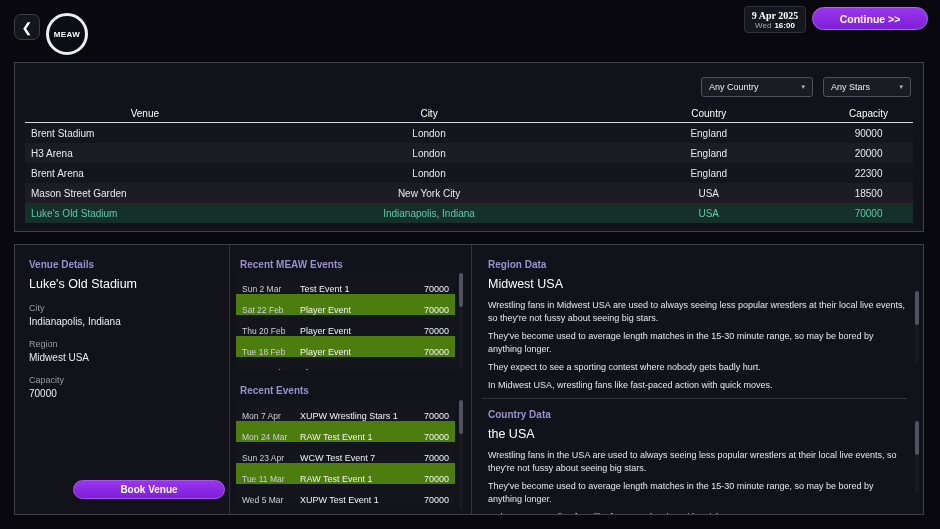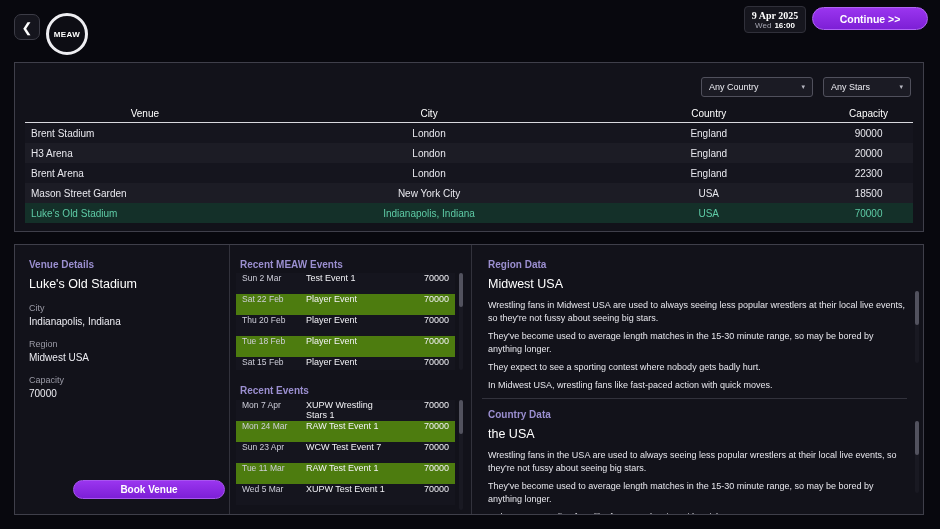--- a/index.html
+++ b/index.html
@@ -93,21 +93,21 @@
     border:1px solid #a855f0; color:#fff; font-size:10px; font-weight:700; cursor:pointer;
   }
 
   
   .col2 .section-label { position:absolute; left:10px; }
   .lbl-meaw { top:14px;text-align:right; }
   .lbl-recent { top:140px; }
   .elist { position:absolute; left:6px; right:16px; overflow:hidden; }
   .elist1 { top:28px; height:97px; }
   .elist2 { top:155px; height:116px; }
-  .e-row { display:flex; height:21px; align-items:flex-start; padding:0 6px; gap:18px; font-size:9px; cursor:pointer; }
+  .e-row { display:flex; height:21px; align-items:flex-end; padding:0 6px; gap:12px; font-size:9px; cursor:pointer; }
   .e-date { width:46px; font-size:8.5px; color:#cfcfda; }
   .e-name { flex:1; color:#f2f2f6; }
   .e-val { width:36px; text-align:right; color:#f2f2f6; }
   .e-row.even { background:#15151e; }
   .e-row.odd { background:#4d7c0f; }
   .vscroll { position:absolute; width:4px; background:#191922; border-radius:2px; }
   .vs1 { right:8px; top:28px; height:97px; }
   .vs2 { right:8px; top:155px; height:110px; }
   .vs3 { right:4px; top:46px; height:72px; }
   .vs4 { right:4px; top:176px; height:72px; }

